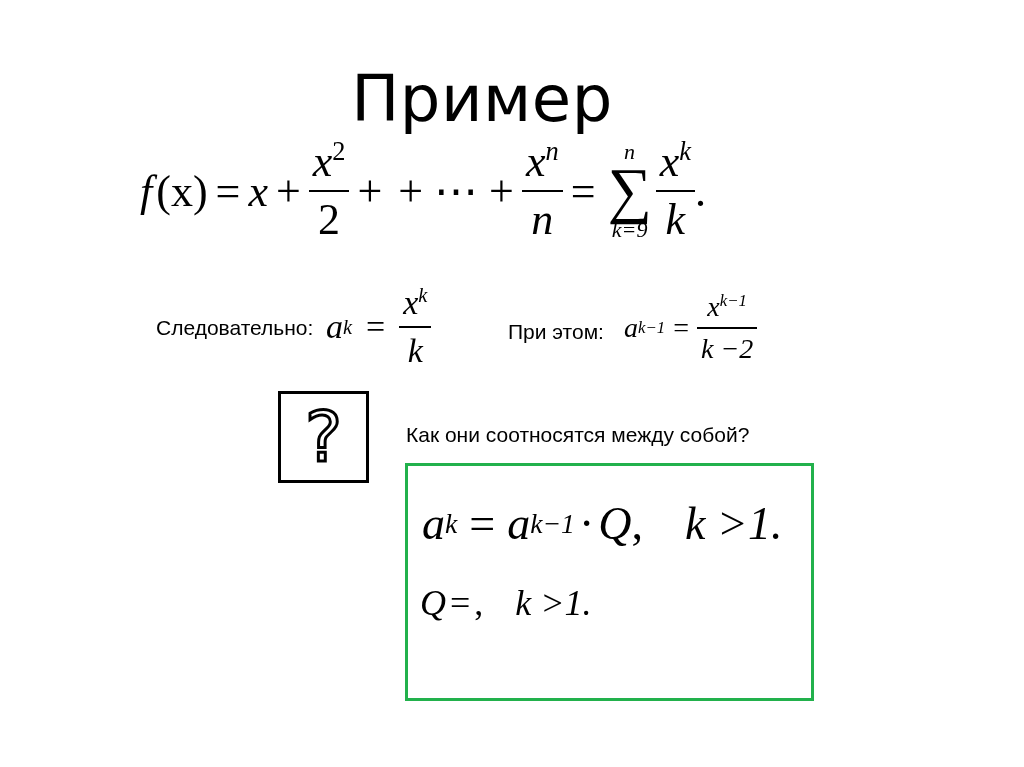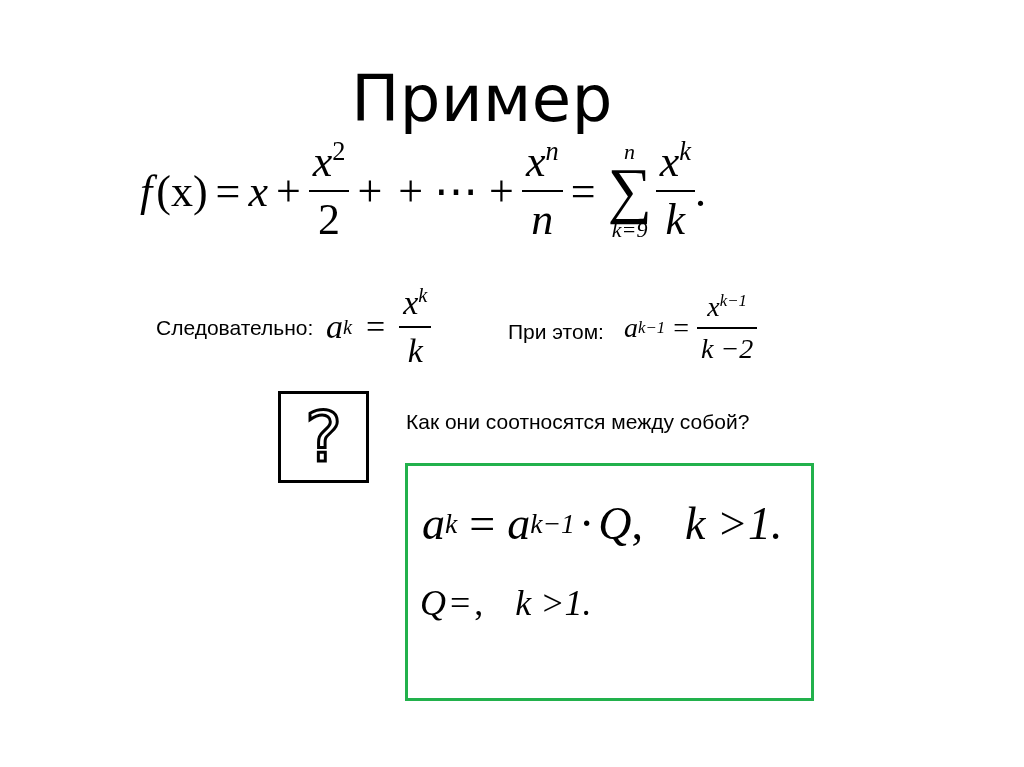--- a/index.html
+++ b/index.html
@@ -82,21 +82,21 @@
   <span class="frac">
     <span class="num"><span class="it">x</span><sup class="it">k−1</sup></span>
     <span class="bar"></span>
     <span class="den it">k −2</span>
   </span>
 </div>
 
 <div class="abs qbox">
   <span>?</span>
 </div>
-<div class="abs label sans" style="left:406px; top:410px;">Как они соотносятся между собой?</div>
+<div class="abs label sans" style="left:406px; top:423px;">Как они соотносятся между собой?</div>
 
 <div class="abs greenbox"></div>
 <div class="abs box-eq serif" style="left:422px; top:497px;">
   <span class="it">a</span>
     <sub class="it">k</sub>
   <span style="margin:0 12px;">=</span>
   <span class="it">a</span>
     <sub class="it">k−1</sub>
   <span style="margin:0 4px;">·</span>
   <span class="it">Q</span>

